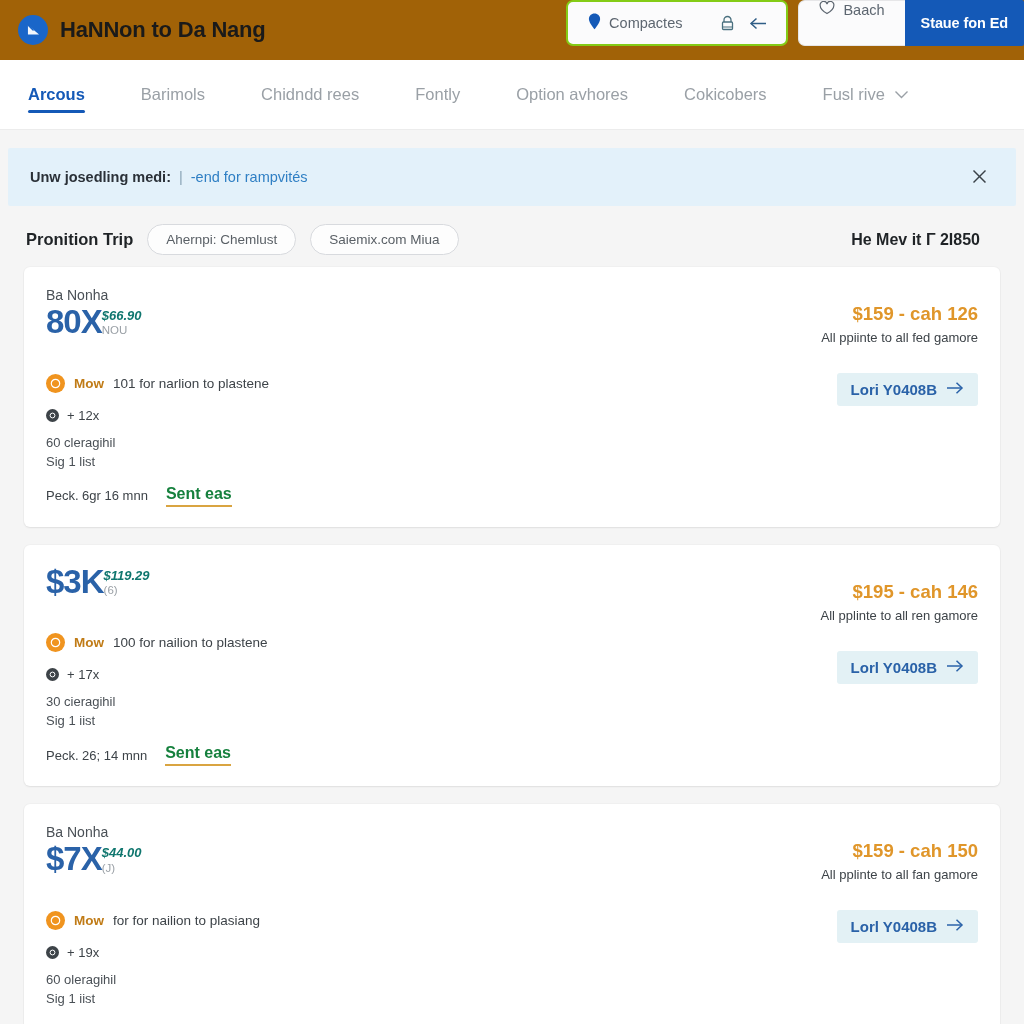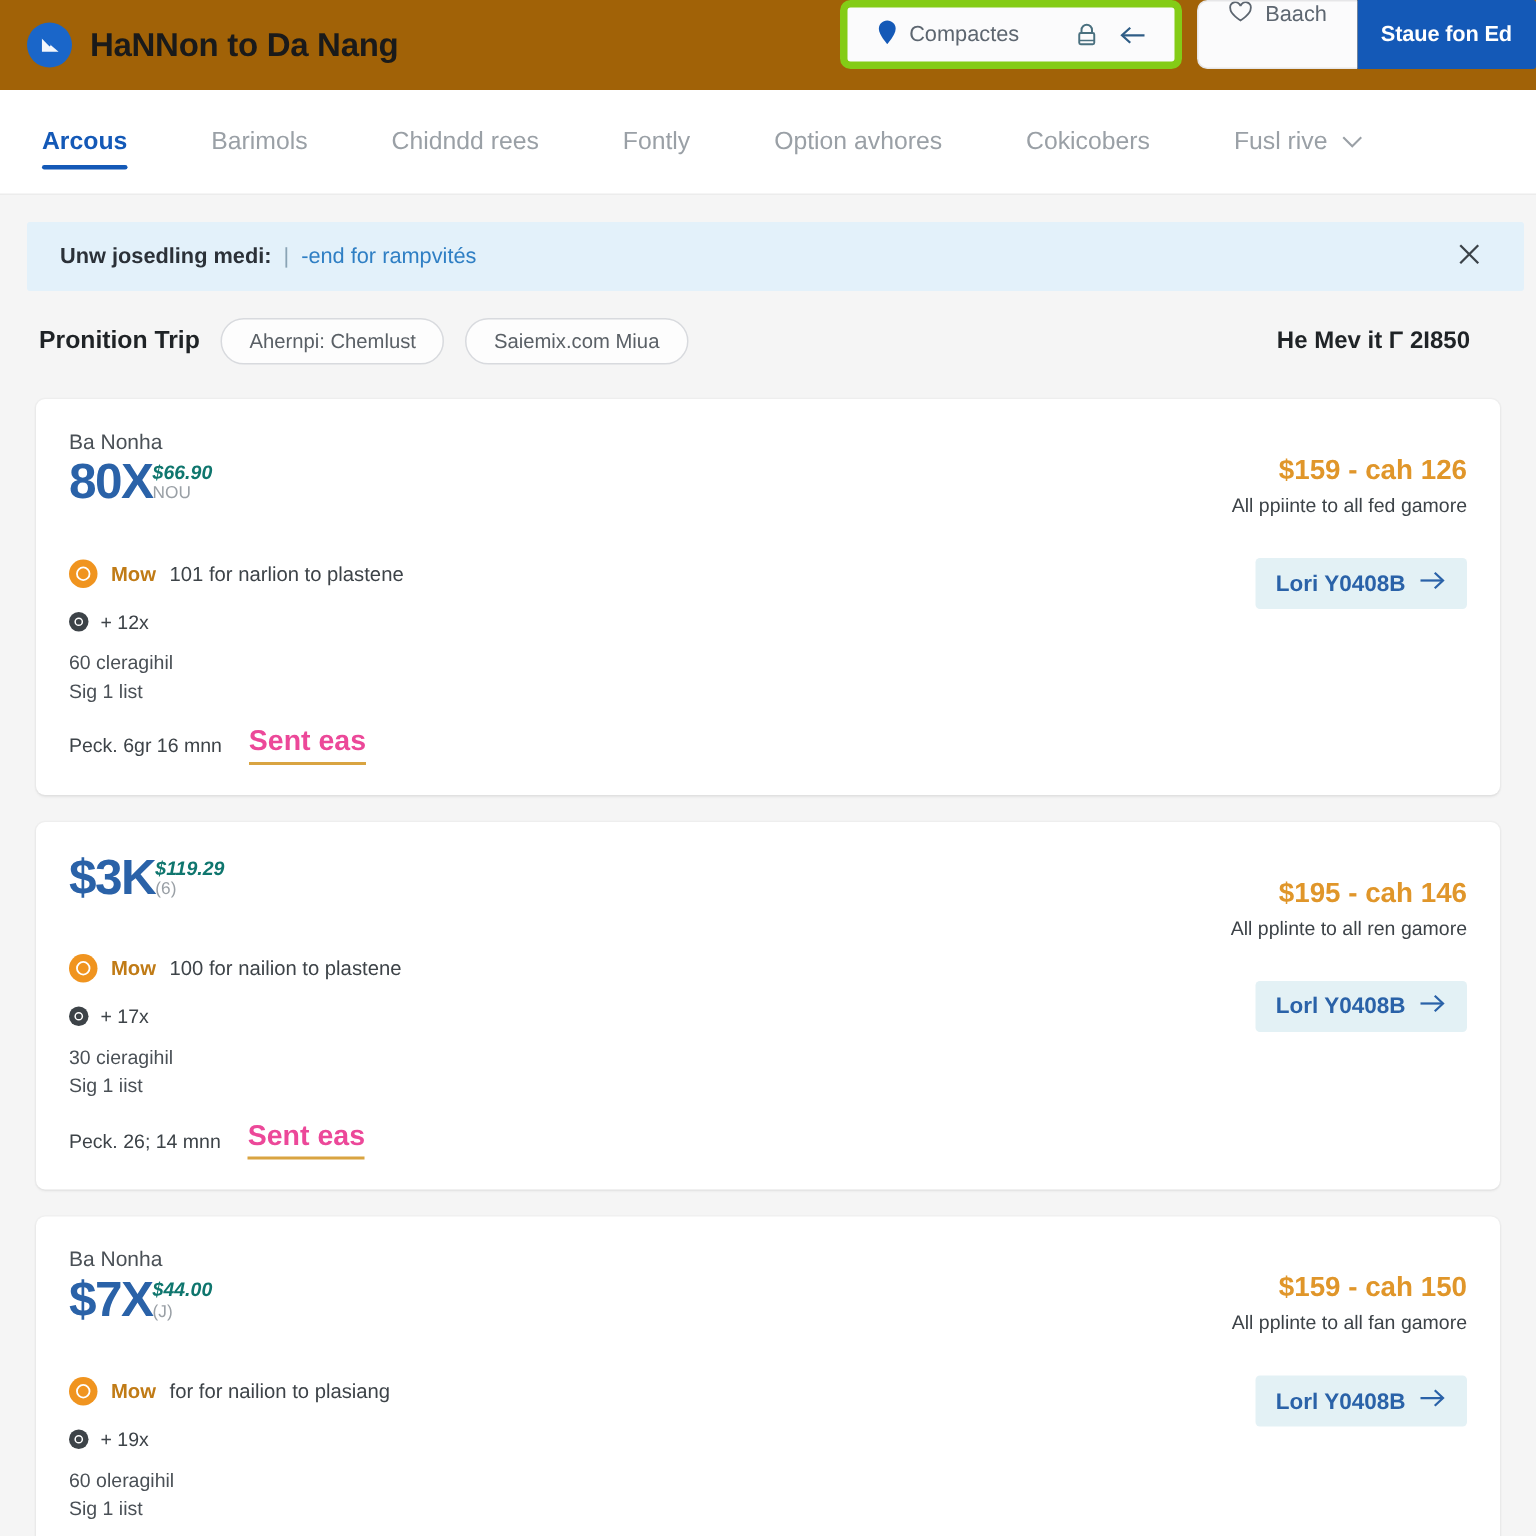--- a/index.html
+++ b/index.html
@@ -34,21 +34,21 @@
   }
 
   .header-right {
     position: absolute; right: 0; top: 0;
     height: 46px;
     display: flex; align-items: stretch; gap: 10px;
   }
   .pill-group {
     display: flex; align-items: stretch;
     background: #fbfbfc;
-    border: 5px solid #84cc16;
+    border: 2px solid #84cc16;
     border-radius: 7px;
     overflow: hidden;
     margin-top: 0;
   }
   .pill-cell {
     display: flex; align-items: center; gap: 8px;
     padding: 0 20px;
     font-size: 14.5px; color: #5d6670;
     white-space: nowrap;
   }
@@ -96,43 +96,43 @@
   .tab.active { color: #1459b7; font-weight: 700; }
   .tab.active::after {
     content: ""; position: absolute;
     left: 0; right: 28px; bottom: 16px;
     height: 3px; background: #1459b7; border-radius: 2px;
   }
   .tab .chev { margin-left: 9px; display: inline-flex; }
 
   
   .banner {
-    margin: 18px 8px 0 18px;
+    margin: 18px 8px 0 8px;
     background: #e3f1fa;
-    height: 46px;
+    height: 58px;
     display: flex; align-items: center;
     padding: 0 22px;
     border-radius: 2px;
   }
   .banner-text {
     font-size: 14.5px; color: #2b3138; font-weight: 600;
     display: flex; align-items: center; gap: 8px;
   }
   .banner-sep { color: #8aa4b5; font-weight: 400; }
   .banner-link { color: #2f7fc4; font-weight: 400; }
   .banner-close {
     margin-left: auto;
     font-size: 21px; color: #3b4248; line-height: 1;
     padding: 4px 6px;
   }
 
   
   .filterbar {
     display: flex; align-items: center;
-    padding: 18px 26px 23px 26px;
+    padding: 18px 26px 12px 26px;
     gap: 14px;
   }
   .filter-title { font-size: 16.5px; font-weight: 700; color: #1f2326; white-space: nowrap; }
   .chip {
     border: 1px solid #d8dade;
     border-radius: 20px;
     background: #fdfdfd;
     padding: 7px 18px;
     font-size: 13.5px;
     color: #5a6066;
@@ -197,21 +197,21 @@
   }
   .meta-line { font-size: 13px; color: #4a5056; margin-top: 12px; }
   .meta-line.tight { margin-top: 4px; }
 
   .bottom-row {
     display: flex; align-items: center; gap: 18px;
     margin-top: 16px;
   }
   .bottom-text { font-size: 13px; color: #3d4348; }
   .bottom-link {
-    font-size: 19px; font-weight: 700; color: #ec4899;
+    font-size: 16px; font-weight: 700; color: #15803d;
     border-bottom: 2px solid #d9a441;
     padding-bottom: 2px;
   }
 
   .deal-price { font-size: 18.5px; font-weight: 700; color: #e0962a; white-space: nowrap; }
   .deal-note { font-size: 13px; color: #3d4348; margin-top: 5px; white-space: nowrap; }
   .select-btn {
     margin-top: 28px;
     background: #e3f1f5;
     color: #2a62a8;

